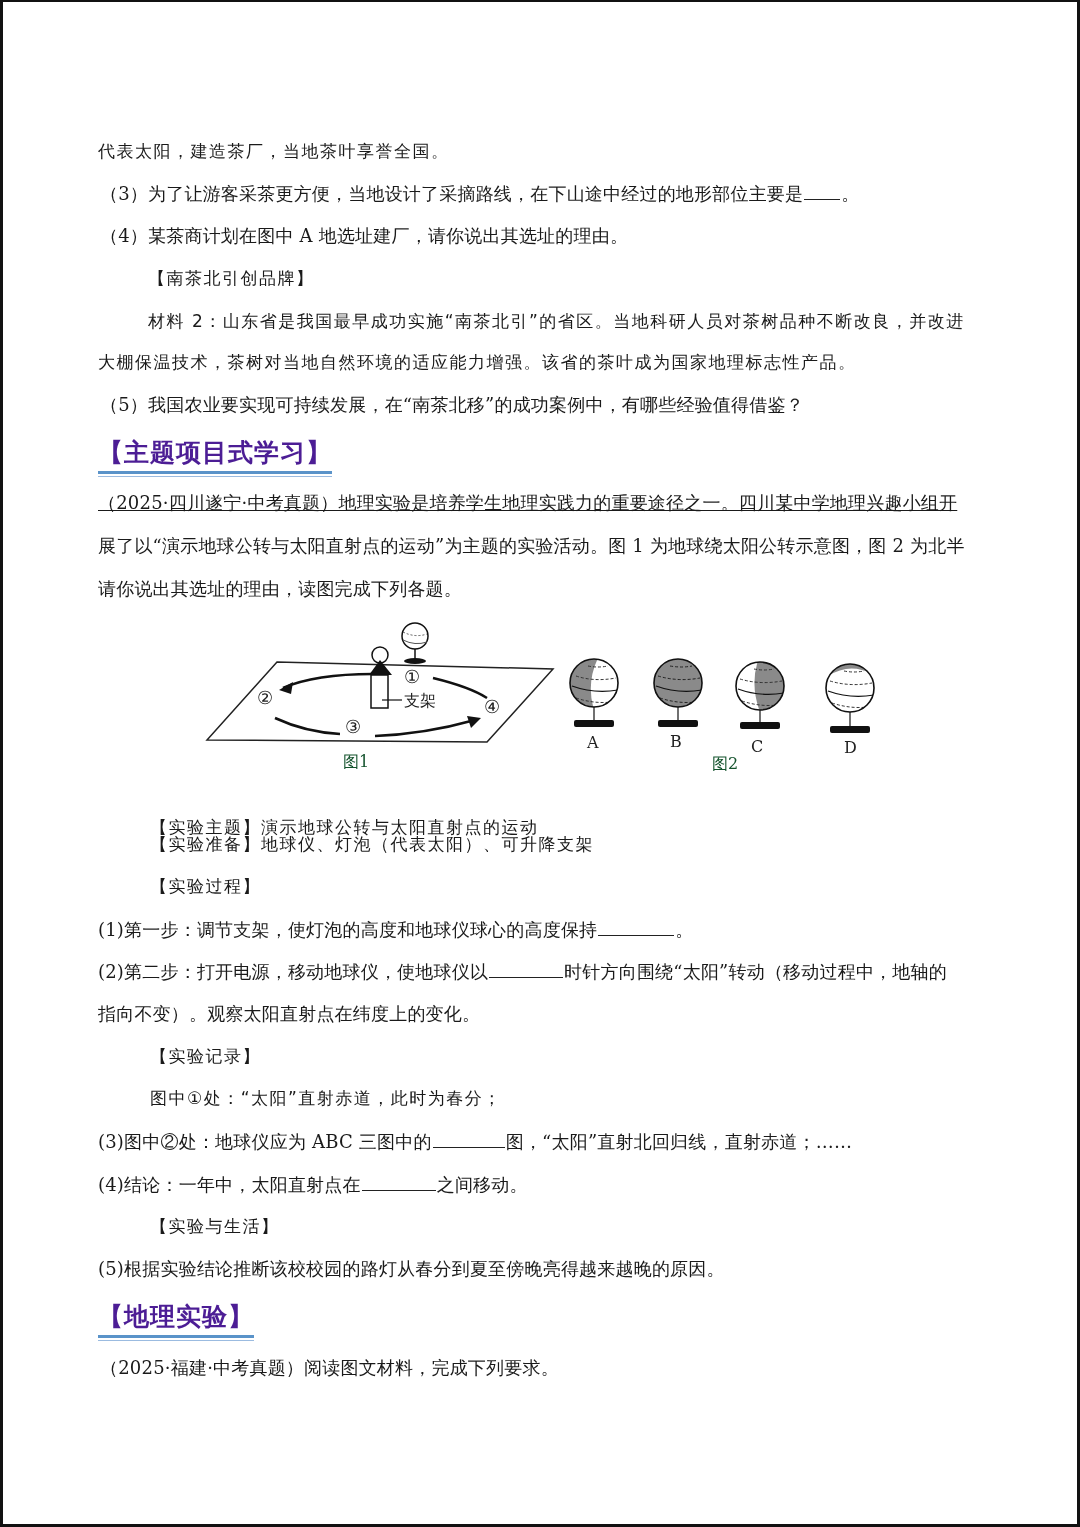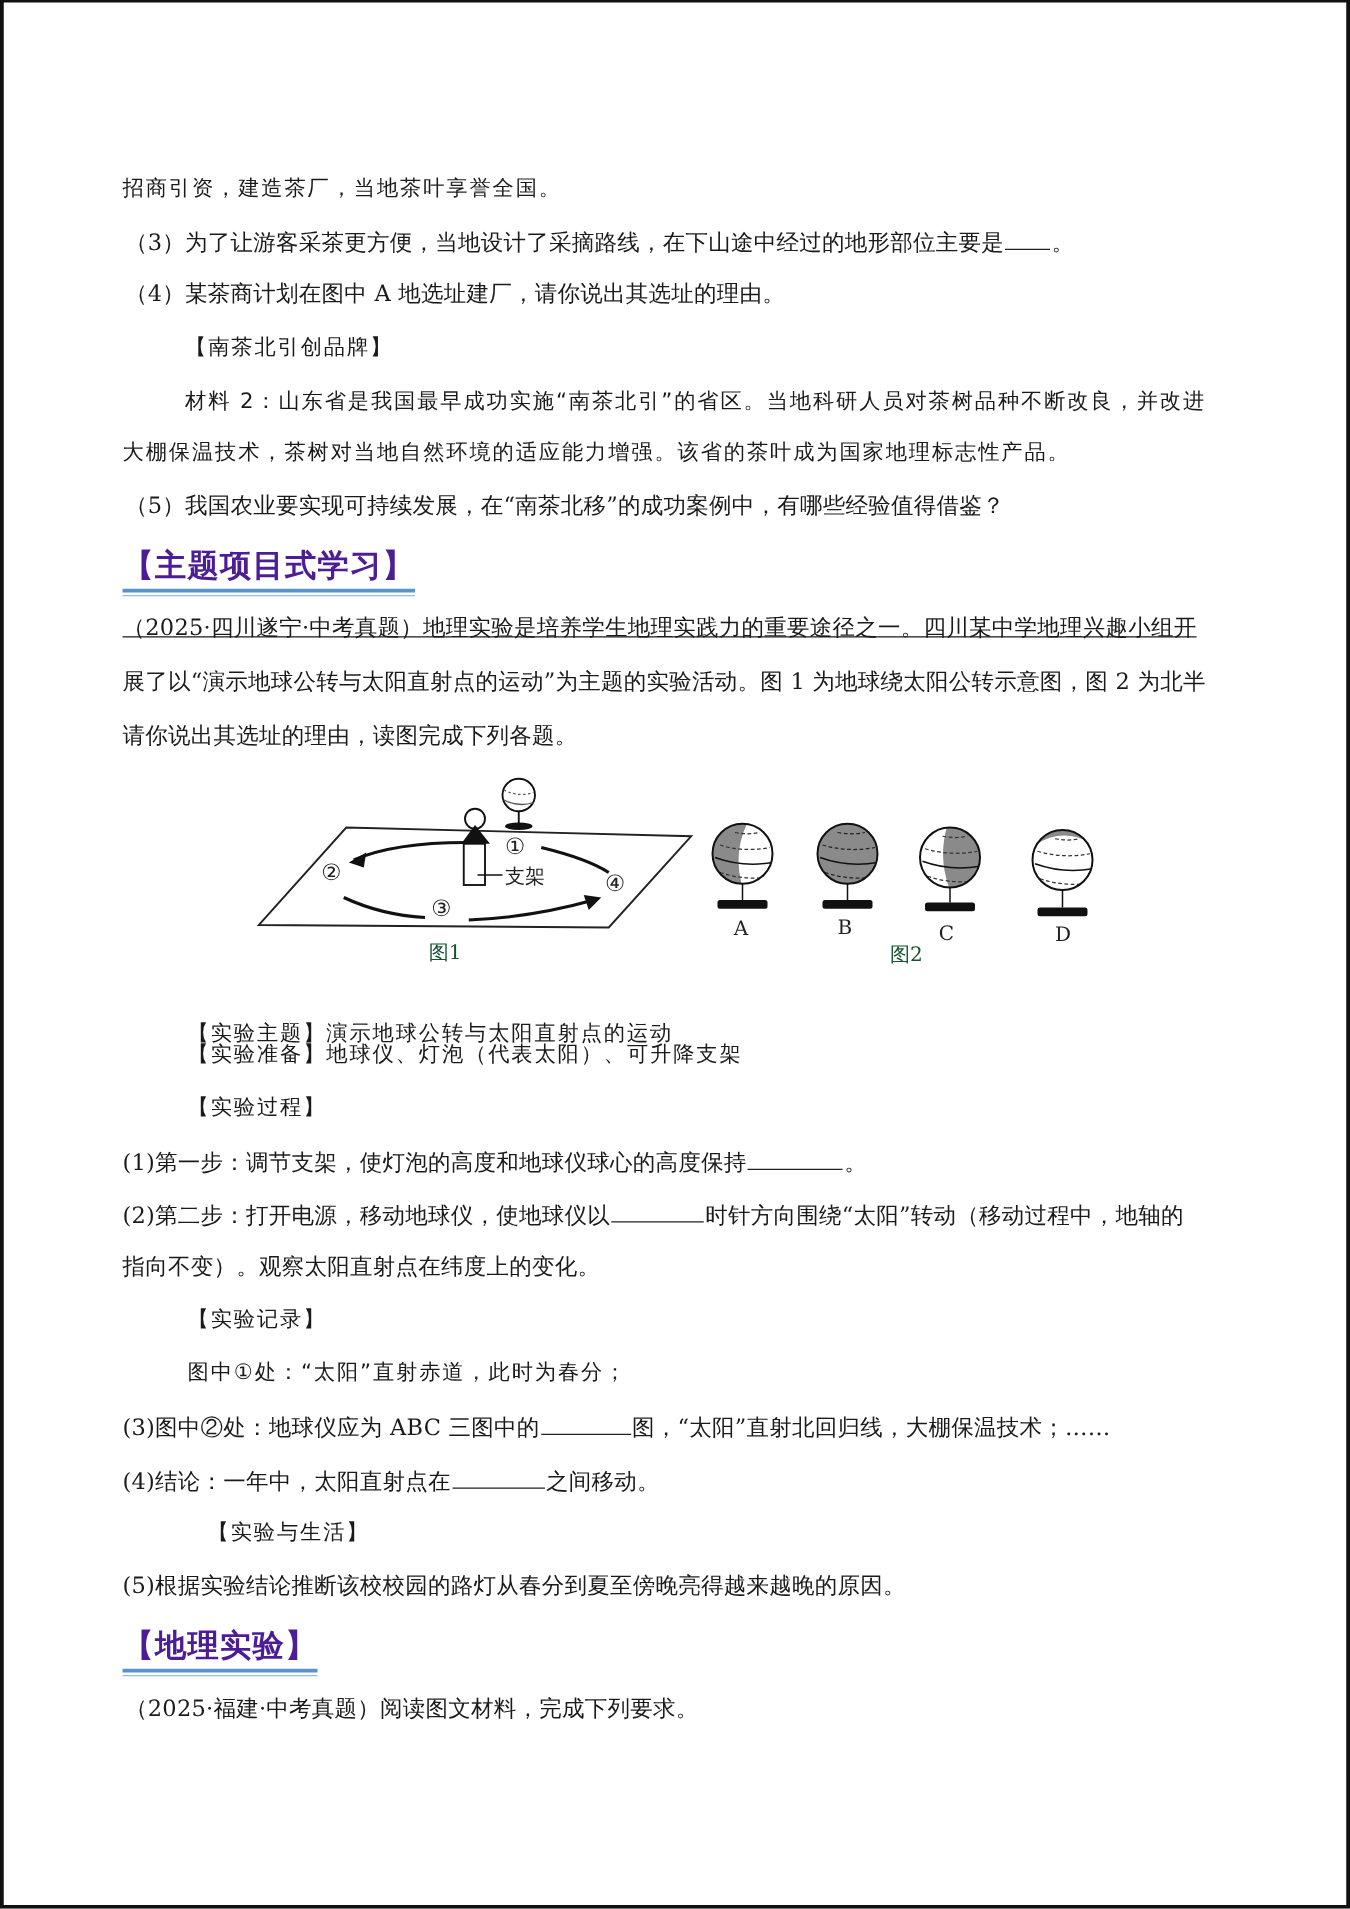--- a/index.html
+++ b/index.html
@@ -31,21 +31,21 @@
     content: ""; position: absolute; left: 0; right: 0; bottom: -6px; height: 1px; background: #9bbbe0;
   }
   .fig { position: absolute; }
   .caption { position: absolute; font-size: 16px; font-family: "DejaVu Serif", "Liberation Serif", serif; color: #14532d; }
 </style>
 </head>
 <body>
 
 <div class="page-border"></div>
 
-<div class="line kai" style="top:139px;">招商引资，建造茶厂，当地茶叶享誉全国。</div>
+<div class="line kai" style="top:139px;">代表太阳，建造茶厂，当地茶叶享誉全国。</div>
 <div class="line" style="top:181px;left:100px;">
   <span>（3）为了让游客采茶更方便，当地设计了采摘路线，在下山途中经过的地形部位主要是</span><span class="blank" style="width:36px;"></span><span>。</span>
 </div>
 <div class="line" style="top:224px;left:100px;">（4）某茶商计划在图中 A 地选址建厂，请你说出其选址的理由。</div>
 <div class="line kai indent" style="top:266px;">【南茶北引创品牌】</div>
 <div class="line kai indent" style="top:309px;">材料 2：山东省是我国最早成功实施“南茶北引”的省区。当地科研人员对茶树品种不断改良，并改进</div>
 <div class="line kai" style="top:350px;">大棚保温技术，茶树对当地自然环境的适应能力增强。该省的茶叶成为国家地理标志性产品。</div>
 <div class="line" style="top:393px;left:100px;">（5）我国农业要实现可持续发展，在“南茶北移”的成功案例中，有哪些经验值得借鉴？</div>
 
 <div class="heading" style="top:438px;">【主题项目式学习】</div>
@@ -161,23 +161,23 @@
 </div>
 <div class="line" style="top:959px;">
   <span>(2)第二步：打开电源，移动地球仪，使地球仪以</span><span class="blank" style="width:74px;"></span><span>时针方向围绕“太阳”转动（移动过程中，地轴的</span>
 </div>
 <div class="line" style="top:1002px;">指向不变）。观察太阳直射点在纬度上的变化。</div>
 
 <div class="line kai indent" style="top:1044px;left:150px;text-align:center;">【实验记录】</div>
 <div class="line kai indent" style="top:1086px;left:150px;">图中①处：“太阳”直射赤道，此时为春分；</div>
 
 <div class="line" style="top:1129px;">
-  <span>(3)图中②处：地球仪应为 ABC 三图中的</span><span class="blank" style="width:72px;"></span><span>图，“太阳”直射北回归线，大棚保温技术；……</span>
+  <span>(3)图中②处：地球仪应为 ABC 三图中的</span><span class="blank" style="width:72px;"></span><span>图，“太阳”直射北回归线，直射赤道；……</span>
 </div>
 <div class="line" style="top:1172px;">
   <span>(4)结论：一年中，太阳直射点在</span><span class="blank" style="width:74px;"></span><span>之间移动。</span>
 </div>
 
-<div class="line kai indent" style="top:1214px;left:166px;">【实验与生活】</div>
+<div class="line kai indent" style="top:1214px;left:150px;">【实验与生活】</div>
 <div class="line" style="top:1257px;">(5)根据实验结论推断该校校园的路灯从春分到夏至傍晚亮得越来越晚的原因。</div>
 
 <div class="heading" style="top:1302px;">【地理实验】</div>
 <div class="line" style="top:1356px;left:100px;">（2025·福建·中考真题）阅读图文材料，完成下列要求。</div>
 
 </body></html>

